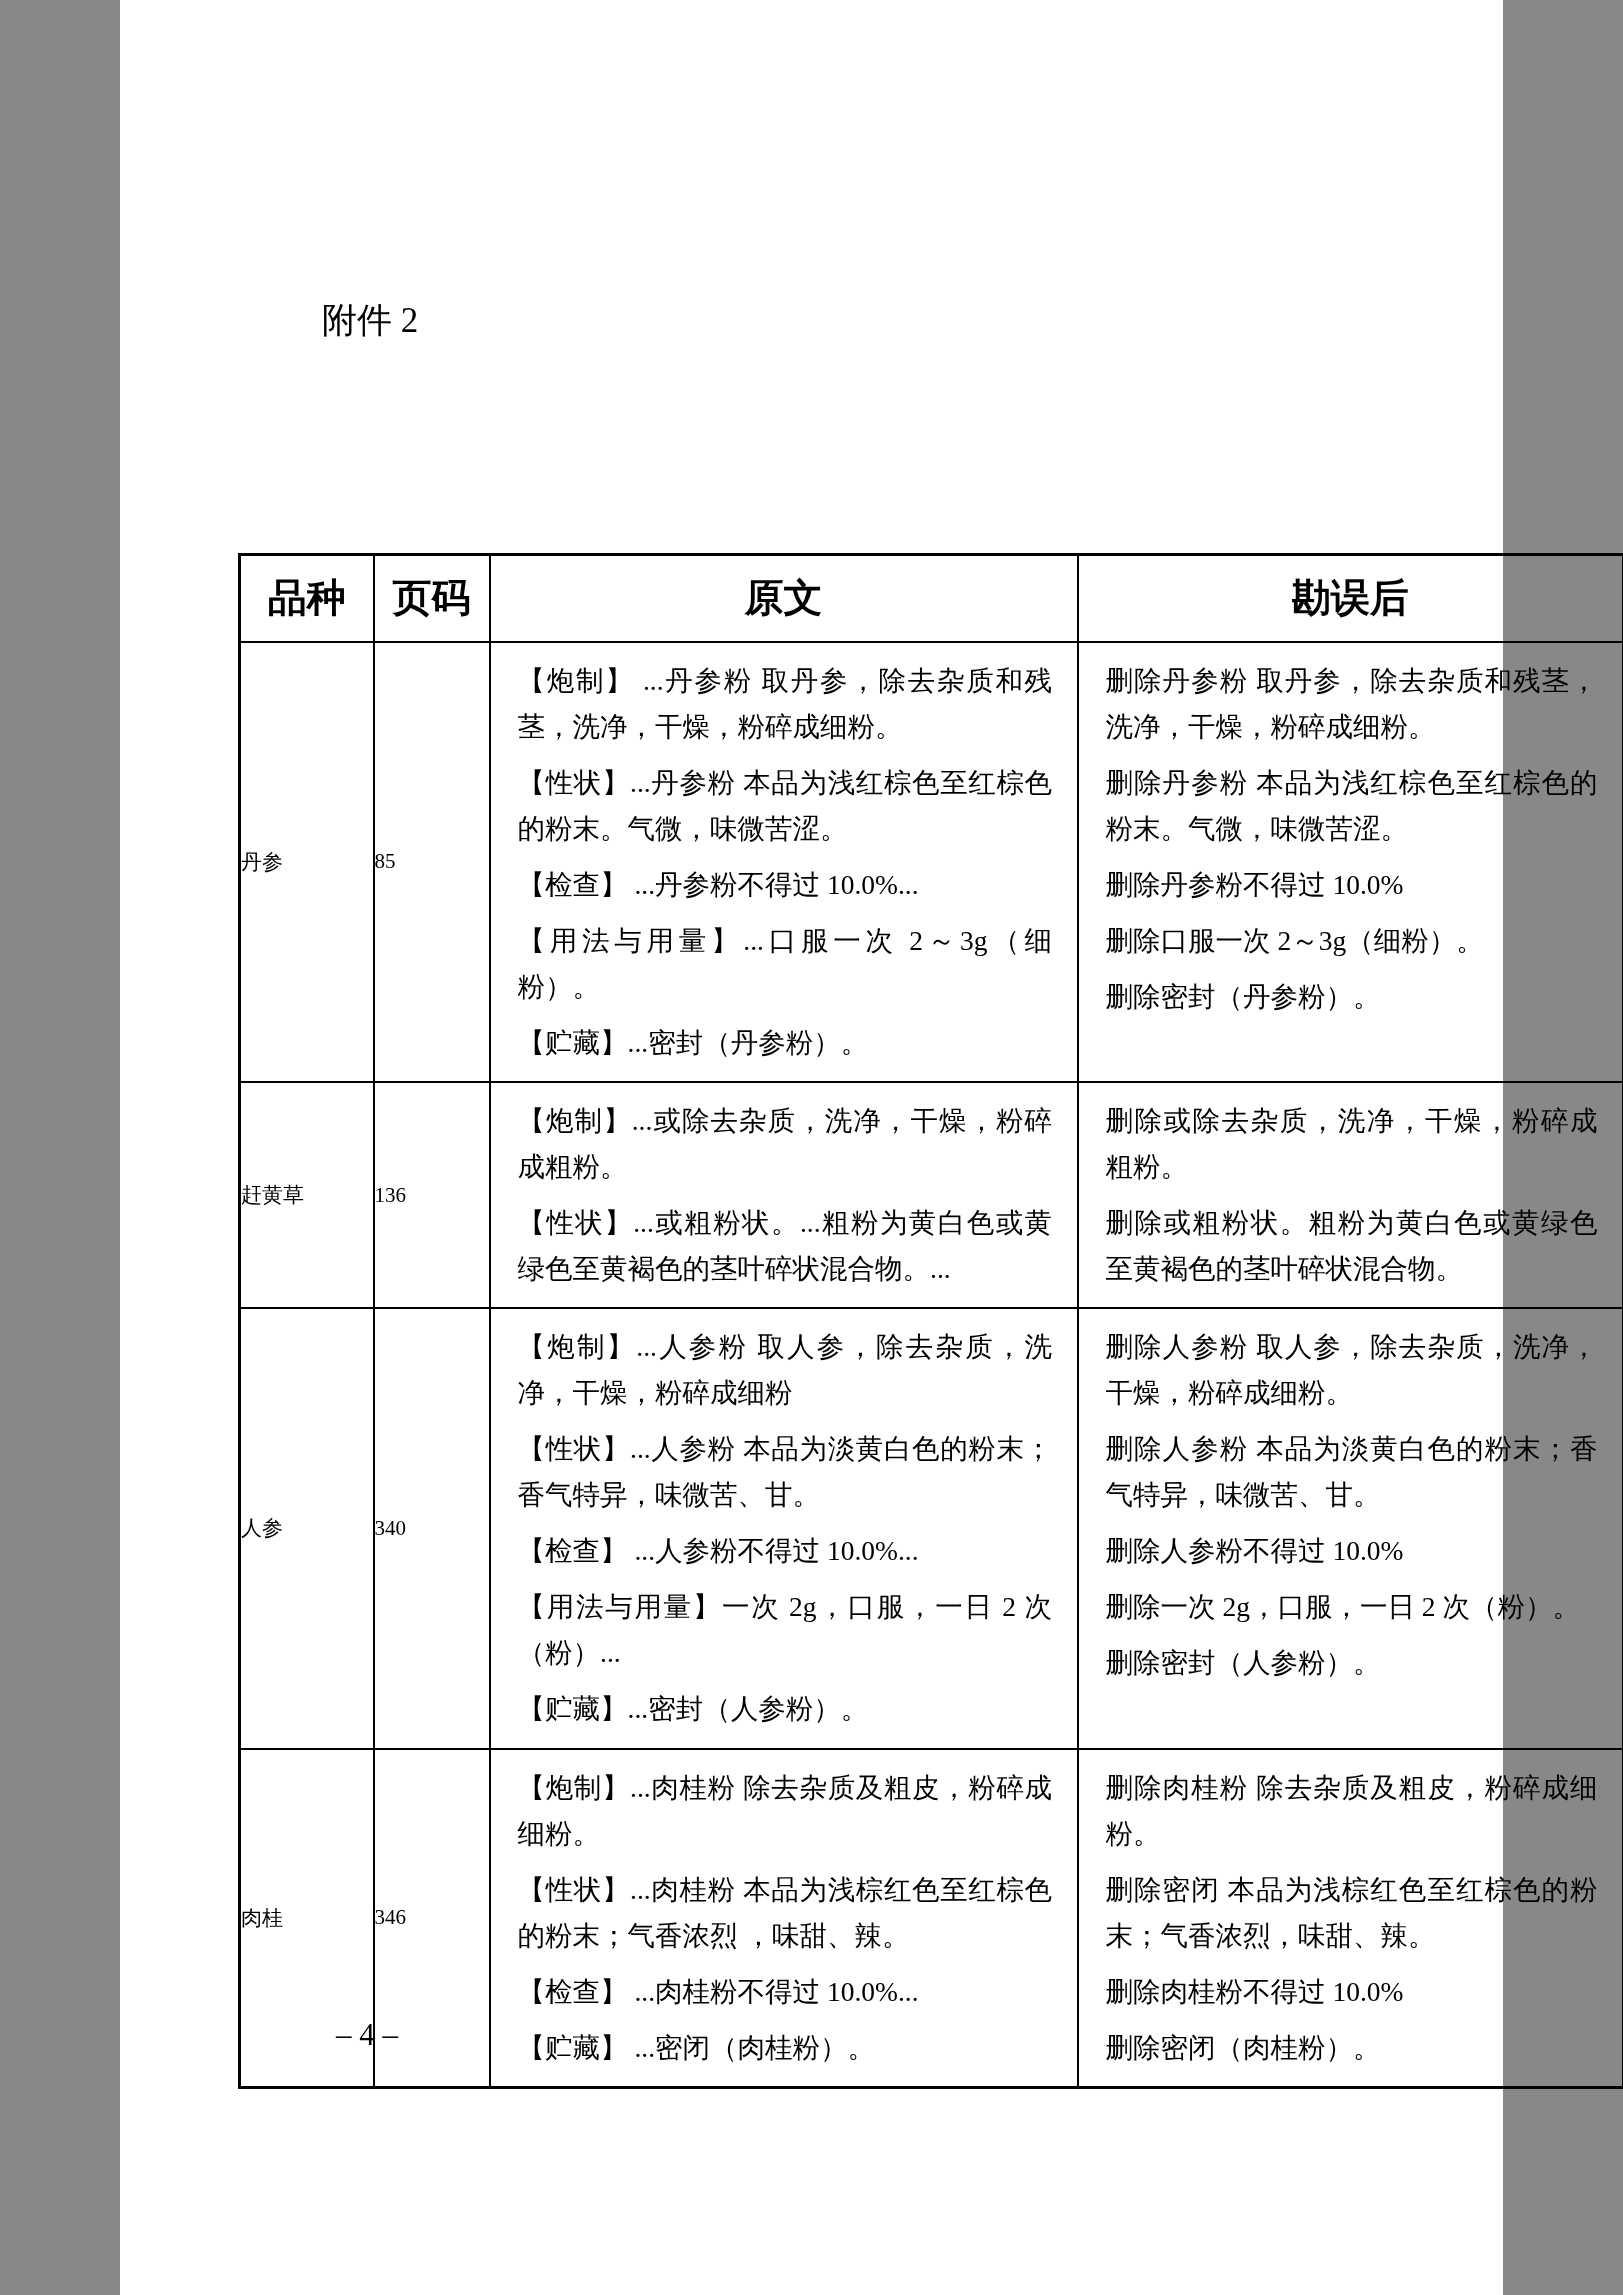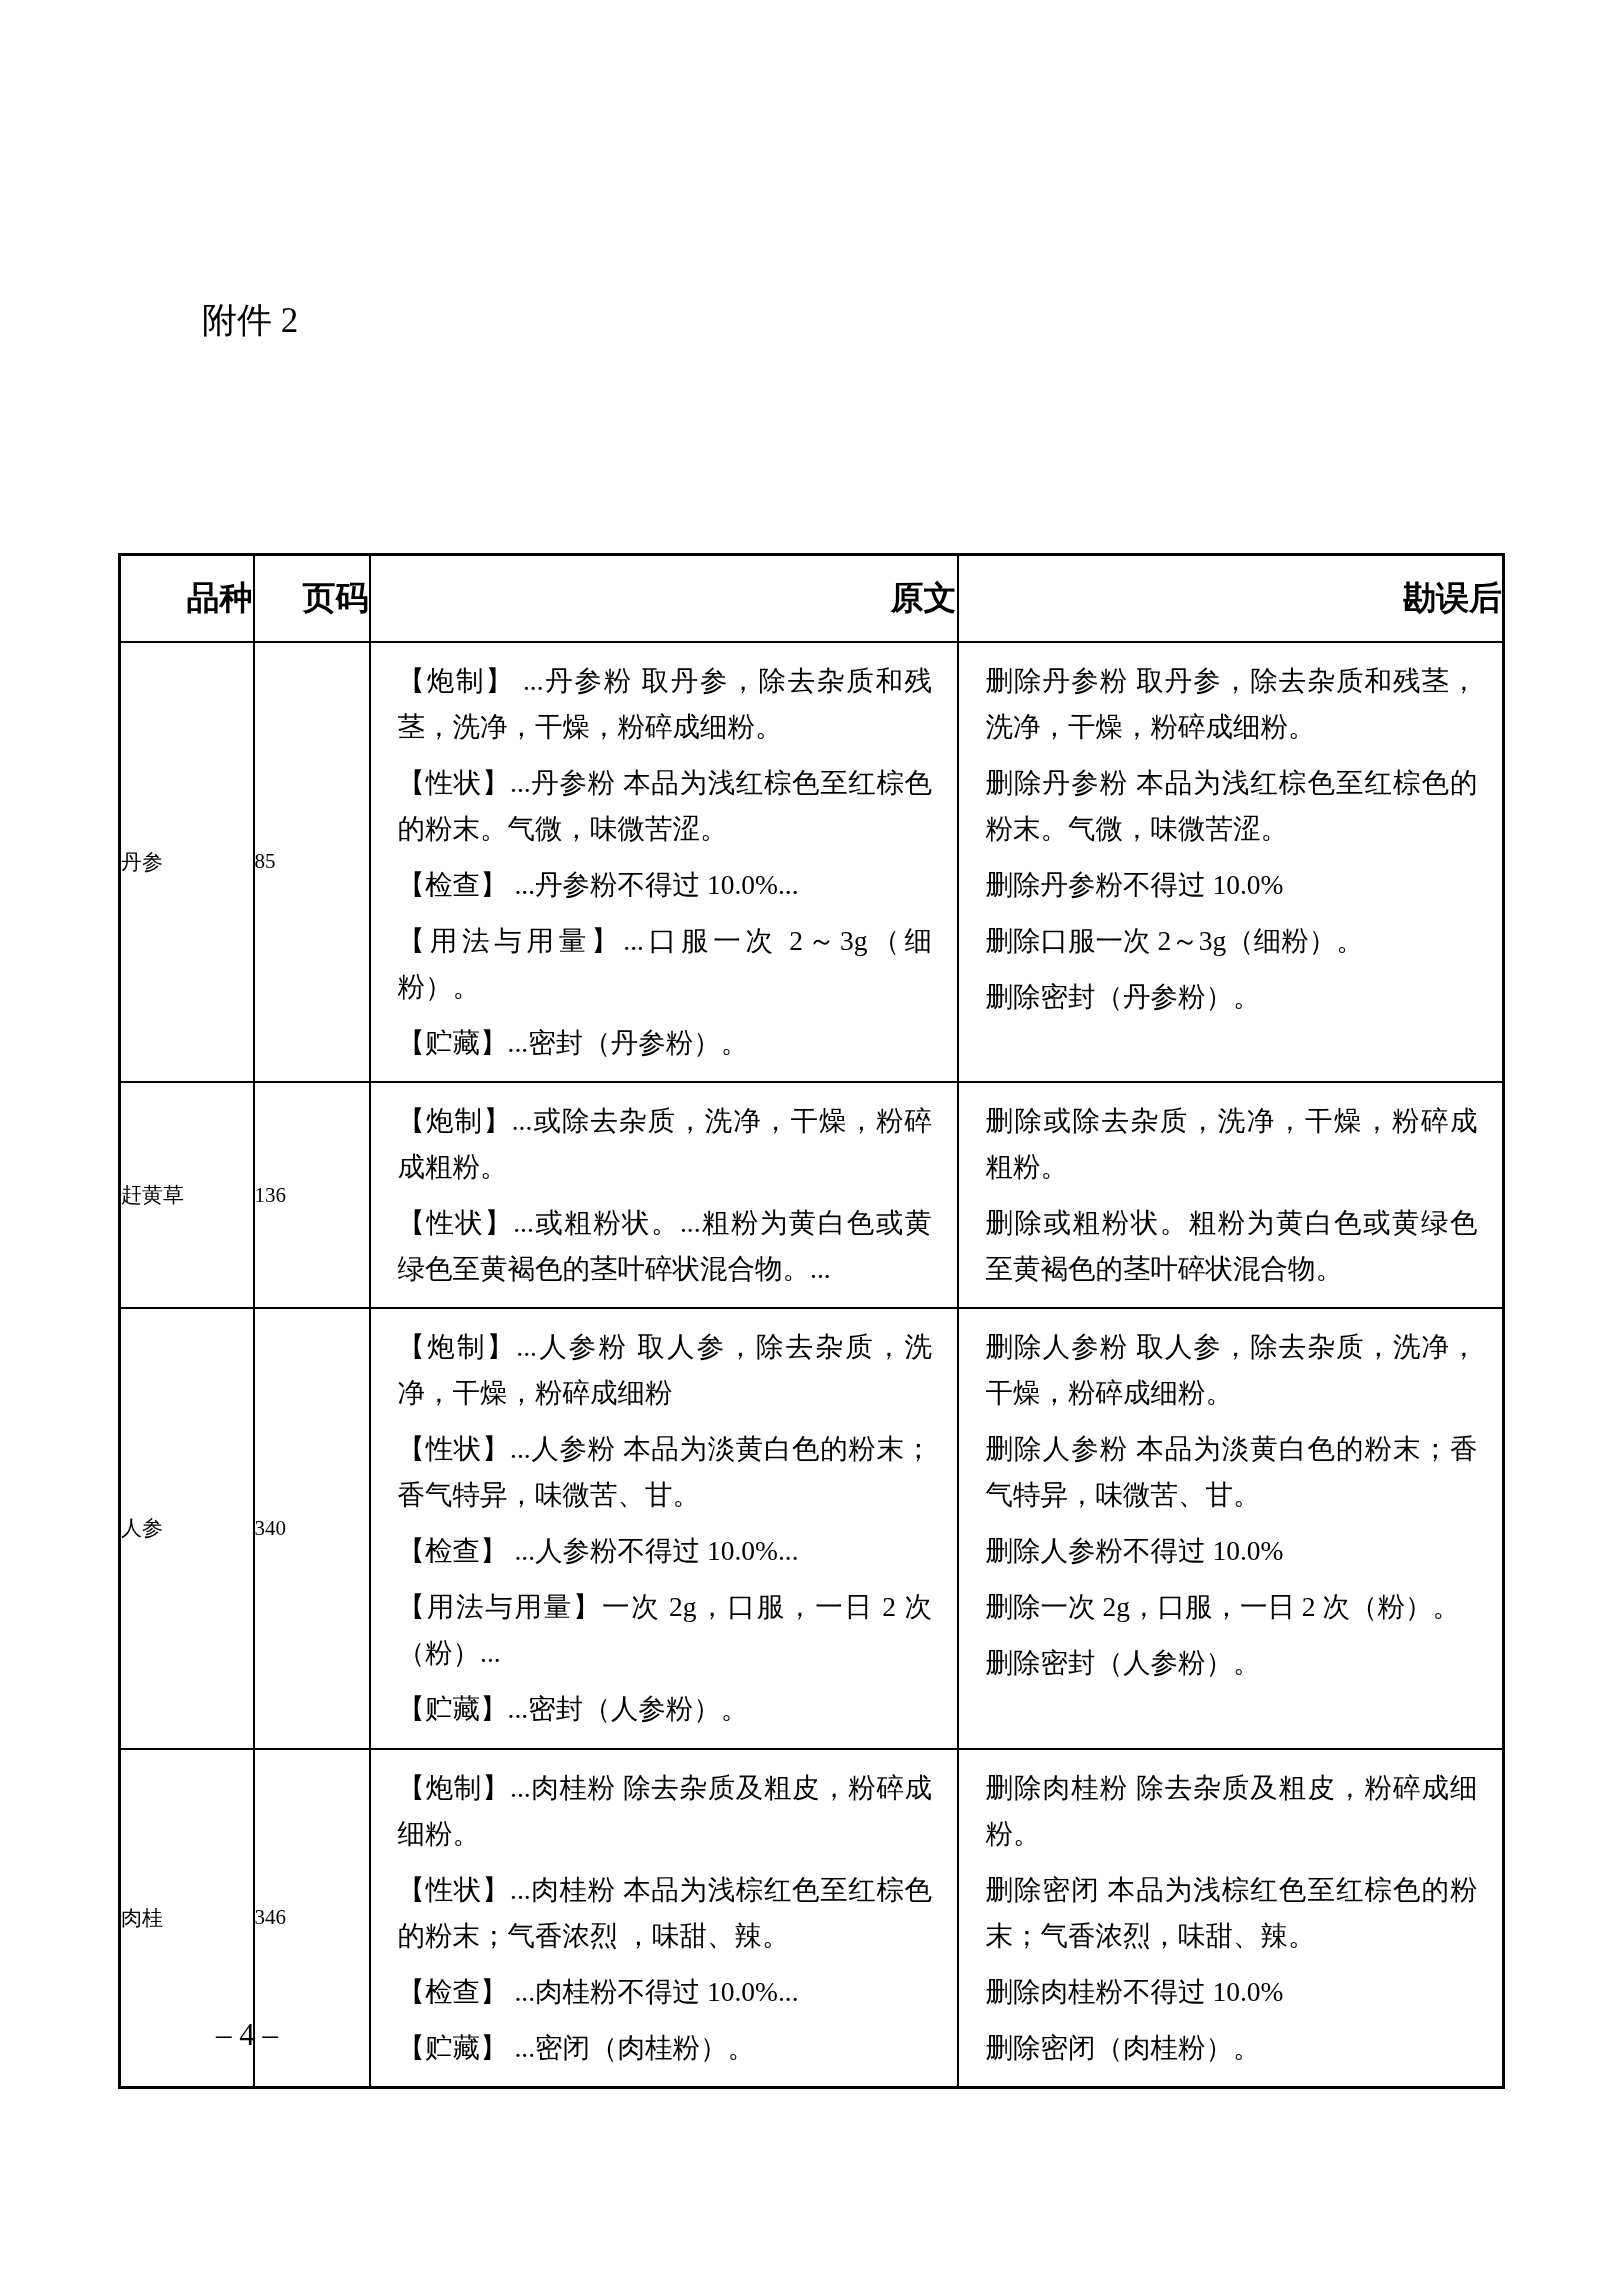--- a/index.html
+++ b/index.html
@@ -1,18 +1,18 @@
 <!DOCTYPE html>
 <html style="font-size:10.5px"><head>
 <meta charset="utf-8">
 <style>
   html, body { margin: 0; padding: 0; background: #888; }
   .page {
     position: relative;
-    width: 1623px;
+    width: 1383px;
     height: 2295px;
     margin: 0 auto;
     background: #ffffff;
     color: #000;
     font-family: "Liberation Serif", "DejaVu Serif", serif;
   }
   .attachment-label {
     position: absolute;
     left: 202px;
     top: 300px;
@@ -37,23 +37,23 @@
     width: 1385px;
     border-collapse: collapse;
     table-layout: fixed;
     border: 3.3px solid #000;
   }
   .errata-table th, .errata-table td {
     border: 2px solid #000;
   }
   .errata-table thead tr { height: 87px; }
   .errata-table th {
-    font-size: 33px;
+    font-size: 39px;
     font-weight: bold;
-    text-align: right;
+    text-align: center;
     vertical-align: middle;
     padding: 0;
   }
   .errata-table td.center-cell {
     text-align: left;
     vertical-align: middle;
     font-size: 21px;
     padding: 0;
   }
   .errata-table td.text-cell {

